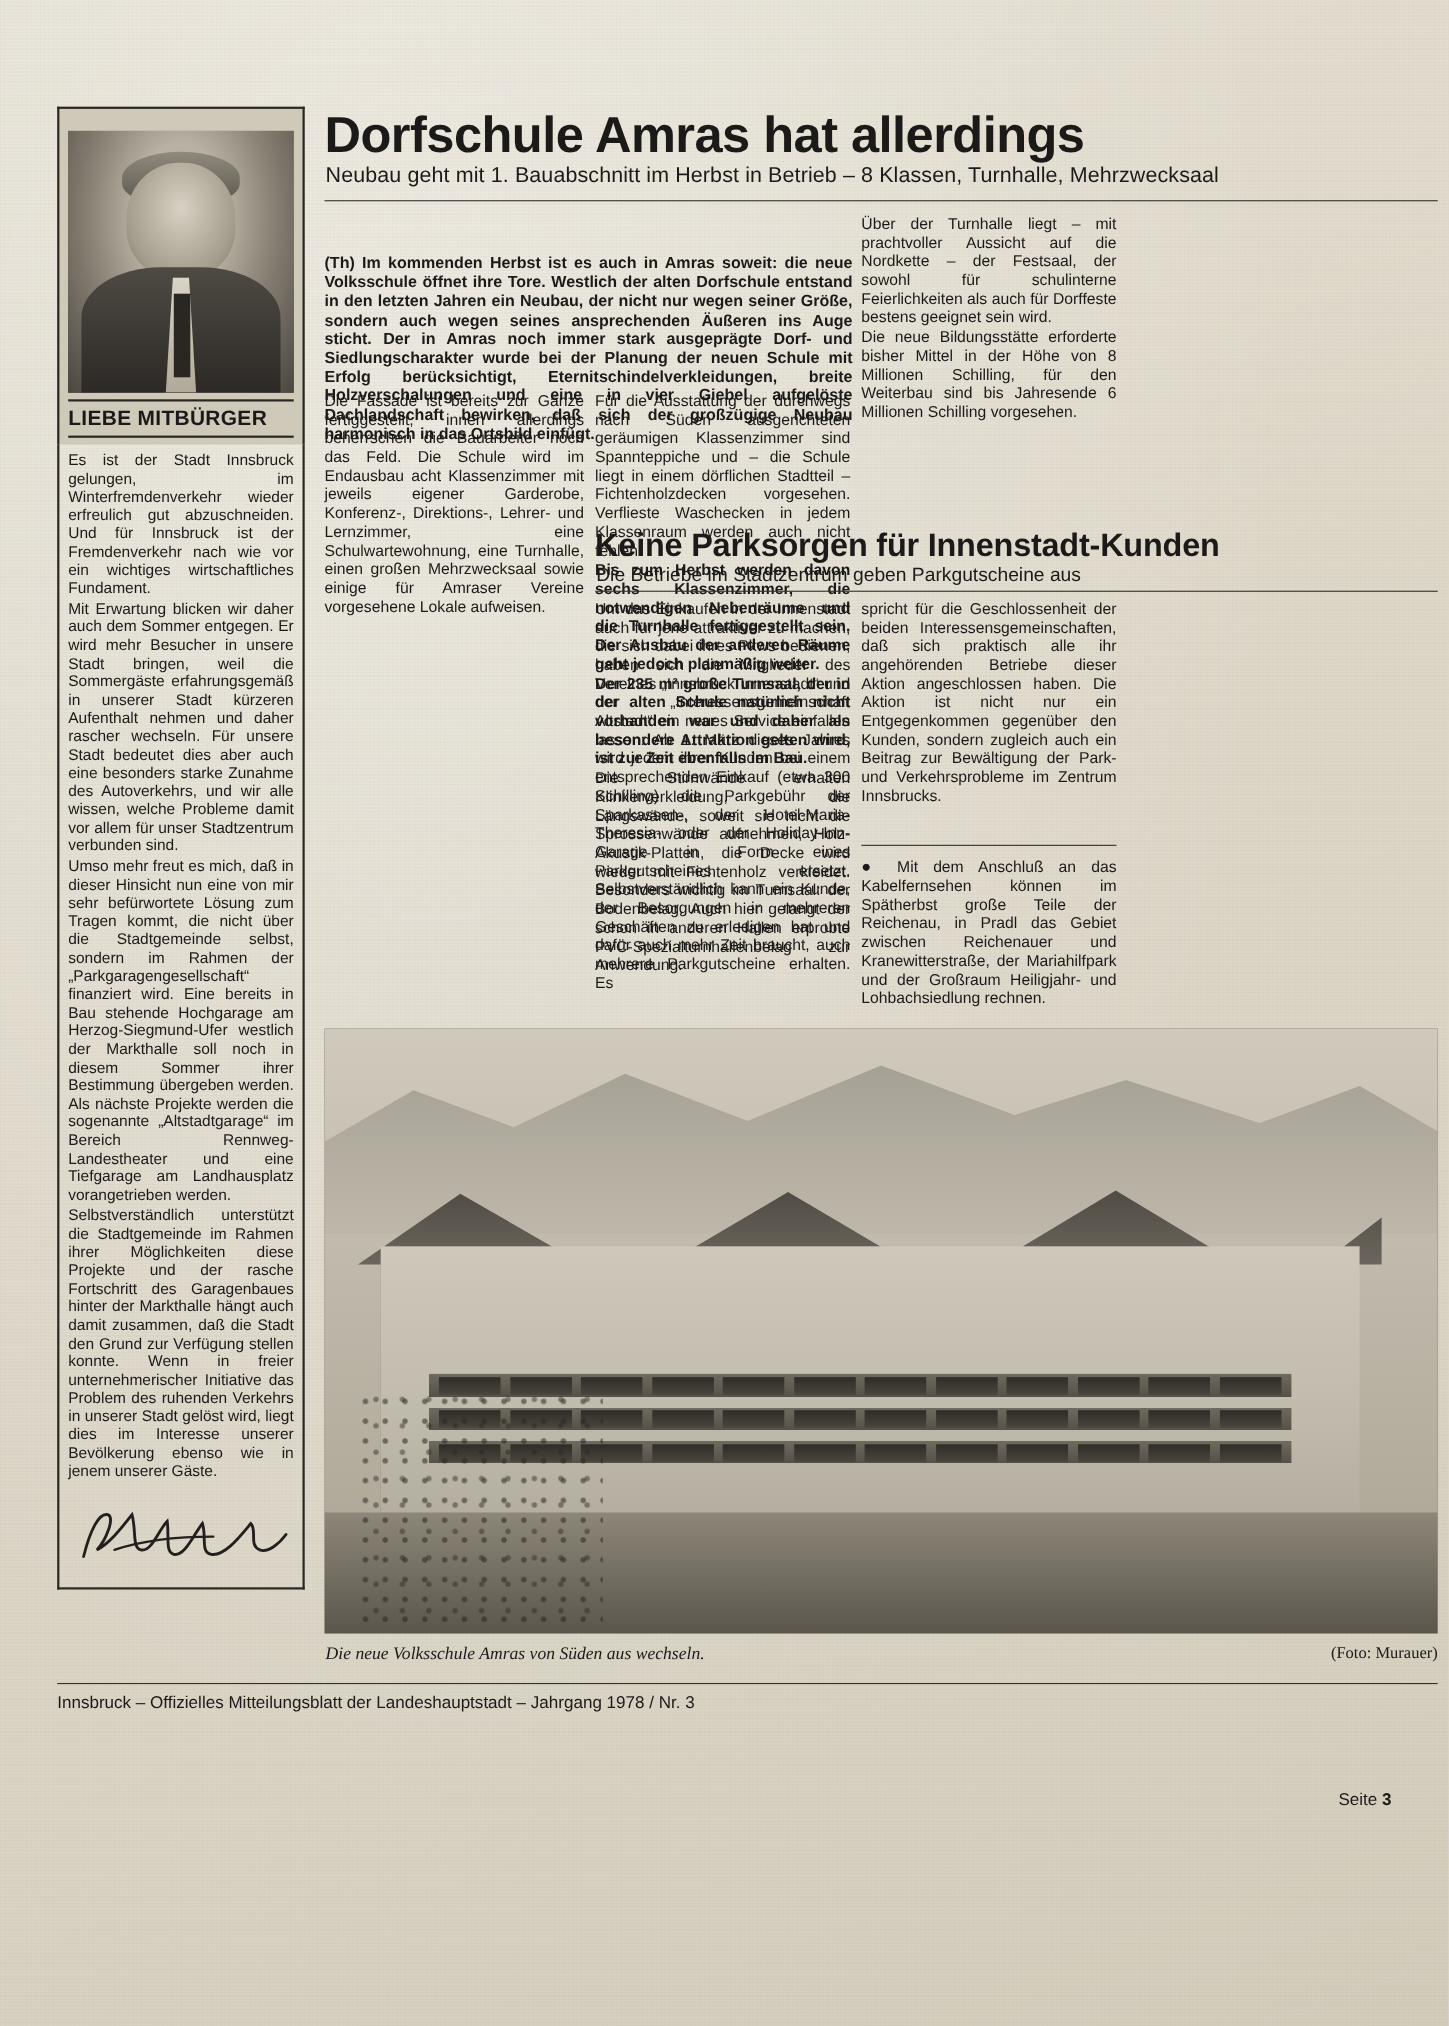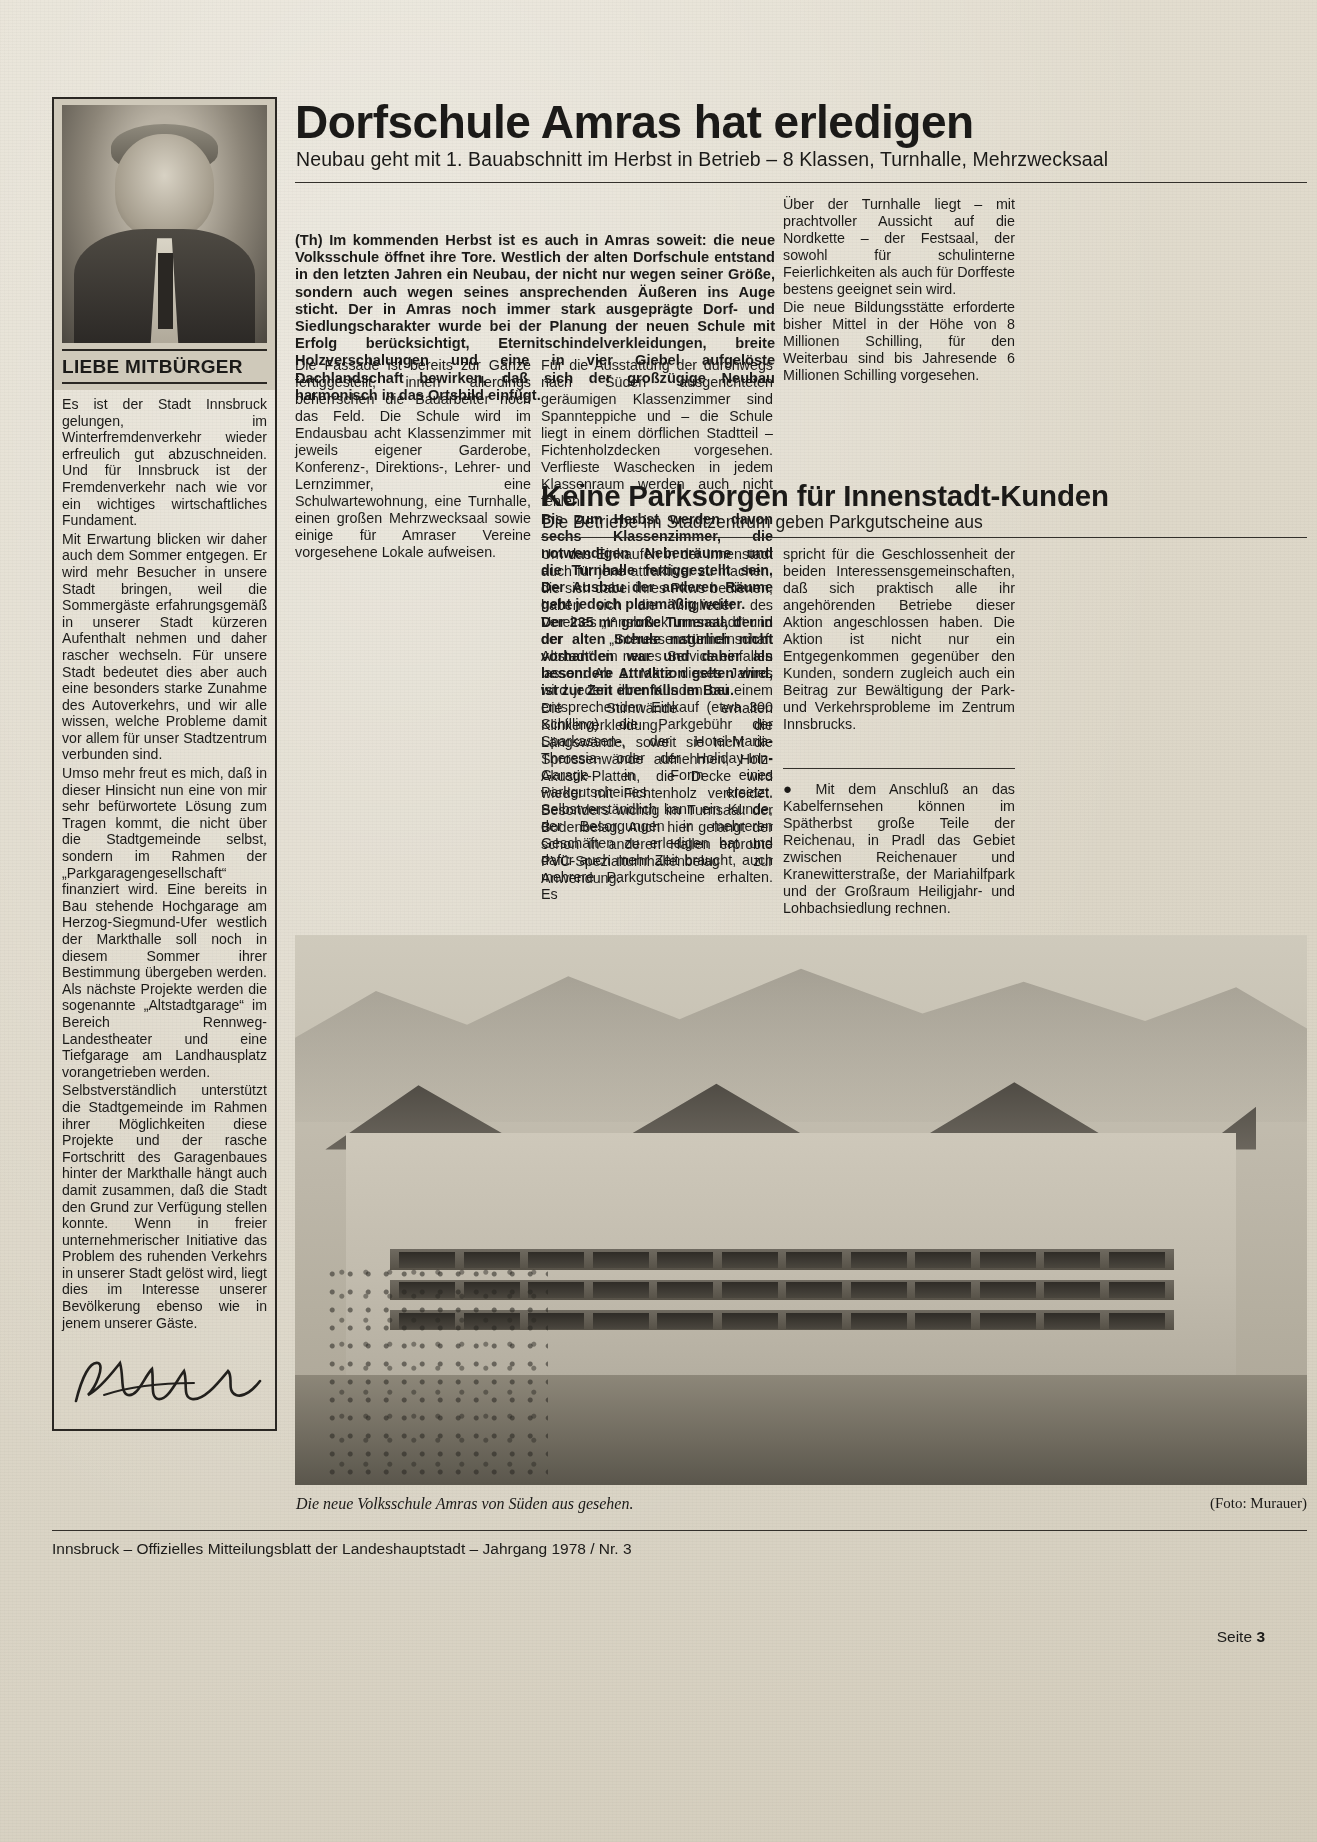--- a/index.html
+++ b/index.html
@@ -29,21 +29,21 @@
 
   
   .left-col {
     position:absolute;
     left:52px; top:97px;
     width:225px;
   }
   .portrait-box {
     border:2px solid #2a2723;
     border-bottom:none;
-    padding:6px 8px 6px 8px;
+    padding:20px 8px 6px 8px;
     background:#cfc9ba;
   }
   .portrait {
     width:100%; height:238px;
     background:
       radial-gradient(ellipse at 50% 32%, #b9b2a4 0 28%, #8c8578 55%, #4a463f 100%),
       linear-gradient(180deg,#6d675c,#3c3833);
     position:relative;
     overflow:hidden;
   }
@@ -292,21 +292,21 @@
       </div>
       <div class="signature">
         <svg width="200" height="70" viewBox="0 0 200 70">
           <path d="M8,58 C14,34 22,18 30,20 C37,22 28,44 20,52 C32,46 44,30 52,20 C56,34 52,50 60,52 C70,54 76,34 84,26 C86,40 82,54 90,56 C100,58 108,38 116,28 C120,40 114,54 124,56 C136,58 150,40 160,28 C166,34 158,48 168,52 C176,55 186,46 192,38" fill="none" stroke="#22201d" stroke-width="2.6" stroke-linecap="round"></path>
           <path d="M36,52 C60,44 92,40 126,40" fill="none" stroke="#22201d" stroke-width="2" stroke-linecap="round"></path>
         </svg>
       </div>
     </div>
   </div>
 
-  <div class="headline">Dorfschule Amras hat erledigen</div>
+  <div class="headline">Dorfschule Amras hat allerdings</div>
   <div class="subhead">Neubau geht mit 1. Bauabschnitt im Herbst in Betrieb – 8 Klassen, Turnhalle, Mehrzwecksaal</div>
   <div class="rule-top"></div>
 
   <div class="lead">(Th) Im kommenden Herbst ist es auch in Amras soweit: die neue Volksschule öffnet ihre Tore. Westlich der alten Dorfschule entstand in den letzten Jahren ein Neubau, der nicht nur wegen seiner Größe, sondern auch wegen seines ansprechenden Äußeren ins Auge sticht. Der in Amras noch immer stark ausgeprägte Dorf- und Siedlungscharakter wurde bei der Planung der neuen Schule mit Erfolg berücksichtigt, Eternitschindelverkleidungen, breite Holzverschalungen und eine in vier Giebel aufgelöste Dachlandschaft bewirken, daß sich der großzügige Neubau harmonisch in das Ortsbild einfügt.</div>
 
   <div class="col" id="col1">
     <p>Die Fassade ist bereits zur Gänze fertiggestellt, innen allerdings beherrschen die Bauarbeiter noch das Feld. Die Schule wird im Endausbau acht Klassenzimmer mit jeweils eigener Garderobe, Konferenz-, Direktions-, Lehrer- und Lernzimmer, eine Schulwartewohnung, eine Turnhalle, einen großen Mehrzwecksaal sowie einige für Amraser Vereine vorgesehene Lokale aufweisen.</p>
   </div>
 
   <div class="col" id="col2">
@@ -385,21 +385,21 @@
           <i></i>
           <i></i>
           <i></i>
           <i></i>
           <i></i>
       </div>
     </div>
     <div class="ground"></div>
     <div class="tree"></div>
   </div>
-  <div class="photo-caption">Die neue Volksschule Amras von Süden aus gesehen.</div>
+  <div class="photo-caption">Die neue Volksschule Amras von Süden aus wechseln.</div>
   <div class="photo-credit">(Foto: Murauer)</div>
 
   <div class="footer-rule"></div>
   <div class="footer-left">Innsbruck – Offizielles Mitteilungsblatt der Landeshauptstadt – Jahrgang 1978 / Nr. 3</div>
   <div class="footer-right">
     <span>Seite</span>
     <b>3</b>
   </div>
 </div>
 

